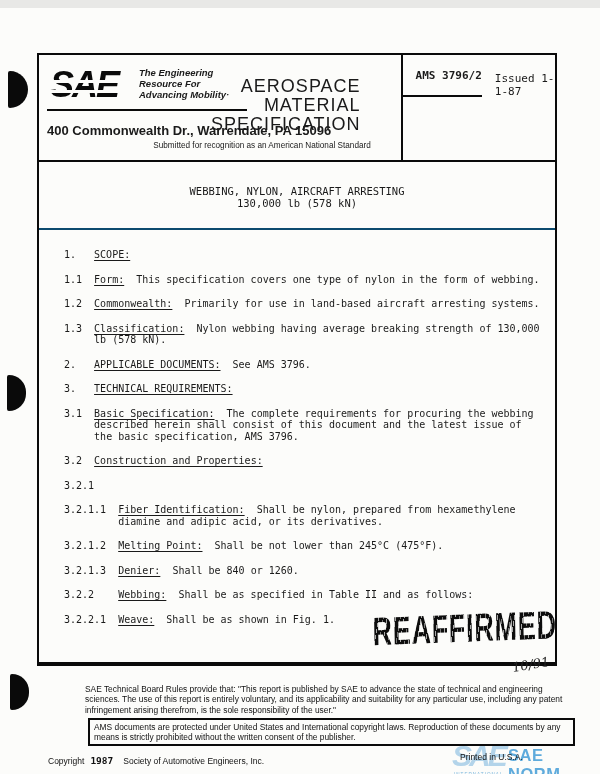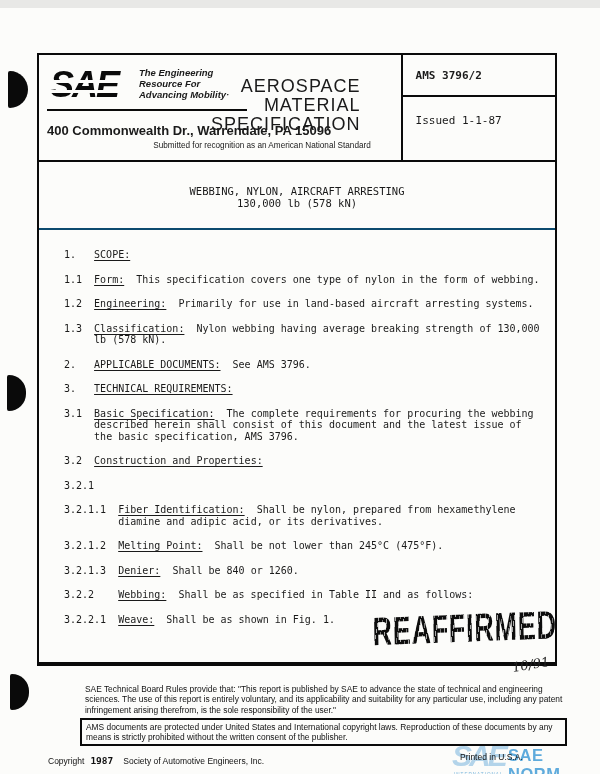--- a/index.html
+++ b/index.html
@@ -25,21 +25,21 @@
   .sae-logo .stripe{position:absolute;left:-3px;width:106%;height:3px;background:#fcfcfa;}
   .stripe.s1{top:12px;} .stripe.s2{top:22px;}
   .tagline{position:absolute;left:100px;top:12px;font:bold italic 9.5px "Liberation Sans",sans-serif;
            line-height:11px;white-space:pre-line;}
   .logo-rule{position:absolute;left:8px;top:54px;width:200px;height:2px;background:#0a0a0a;}
   .address{position:absolute;left:8px;top:68px;font-weight:bold;font-size:13px;}
   .doc-type{position:absolute;right:40px;top:22px;text-align:right;font-size:18px;
             letter-spacing:1px;line-height:19px;font-weight:500;white-space:pre-line;}
   .submitted{position:absolute;left:108px;top:86px;width:230px;text-align:center;font-size:8.2px;}
 
-  .hdr-right{width:158px;border-left:2px solid #0a0a0a;display:flex;flex-direction:column;box-sizing:border-box;}
+  .hdr-right{width:158px;border-left:2px solid #0a0a0a;display:flex;flex-direction:row;box-sizing:border-box;}
   .cell-ams{height:40px;border-bottom:2px solid #0a0a0a;display:flex;align-items:center;
             padding-left:13px;font:bold 11px "DejaVu Sans Mono",monospace;}
   .cell-issued{flex:1;padding:17px 0 0 13px;font:11px "DejaVu Sans Mono",monospace;}
 
   
   .title-band{height:68px;border-bottom:2px solid #0c4a6e;text-align:center;
               font:10.5px "DejaVu Sans Mono",monospace;line-height:12px;padding-top:23px;box-sizing:border-box;}
 
   
   .box-body{padding:19px 14px 0 25px;font:10px "DejaVu Sans Mono",monospace;line-height:11.5px;}
@@ -54,21 +54,21 @@
   .stamp{position:absolute;left:372px;top:601px;font:bold 36px "Liberation Sans",sans-serif;
          color:#0d0d0d;letter-spacing:1px;transform:scale(0.75,1.1) rotate(-1.5deg);
          transform-origin:left top;white-space:nowrap;
          -webkit-mask-image:repeating-linear-gradient(105deg,#000 0 5px,rgba(0,0,0,.55) 5px 6px,#000 6px 10px,rgba(0,0,0,.35) 10px 11px);
          mask-image:repeating-linear-gradient(105deg,#000 0 5px,rgba(0,0,0,.55) 5px 6px,#000 6px 10px,rgba(0,0,0,.35) 10px 11px);}
   .stamp-date{position:absolute;left:512px;top:649px;font:italic 13px "DejaVu Serif",serif;
               transform:rotate(-9deg);color:#222;}
 
   
   .board-rules{position:absolute;left:85px;top:676px;width:482px;font-size:8.4px;line-height:10.4px;color:#111;}
-  .copy-box{position:absolute;left:80px;top:710px;width:487px;border:2px solid #0a0a0a;
+  .copy-box{position:absolute;left:88px;top:710px;width:487px;border:2px solid #0a0a0a;
             box-sizing:border-box;padding:2px 4px;font-size:8.4px;line-height:10.2px;color:#111;}
   .copyright-line{position:absolute;left:48px;top:747px;font-size:8.5px;color:#111;}
   .copyright-line .yr{font:bold 9.5px "DejaVu Sans Mono",monospace;margin:0 10px 0 6px;}
 
   .wm{position:absolute;left:452px;top:733px;width:148px;height:40px;}
   .wm-sae{position:absolute;left:0;top:0;font:bold italic 30px "Liberation Sans",sans-serif;
           letter-spacing:-3px;color:#b3d4ea;line-height:30px;}
   .wm-norm{position:absolute;left:56px;top:5px;font:bold 16.5px "Liberation Sans",sans-serif;
            letter-spacing:.5px;color:#5fabdc;}
   .wm-sub{position:absolute;left:2px;top:31px;font-size:4.6px;letter-spacing:1px;color:#7fb9de;white-space:nowrap;}
@@ -122,21 +122,21 @@
         <div class="para">
           <span class="num">1.</span>
           <span class="ptext"><span class="label">SCOPE:</span></span>
         </div>
         <div class="para">
           <span class="num">1.1</span>
           <span class="ptext"><span class="label">Form:</span>This specification covers one type of nylon in the form of webbing.</span>
         </div>
         <div class="para">
           <span class="num">1.2</span>
-          <span class="ptext"><span class="label">Engineering:</span>Primarily for use in land-based aircraft arresting systems.</span>
+          <span class="ptext"><span class="label">Commonwealth:</span>Primarily for use in land-based aircraft arresting systems.</span>
         </div>
         <div class="para">
           <span class="num">1.3</span>
           <span class="ptext"><span class="label">Classification:</span>Nylon webbing having average breaking strength of 130,000 lb (578 kN).</span>
         </div>
         <div class="para">
           <span class="num">2.</span>
           <span class="ptext"><span class="label">APPLICABLE DOCUMENTS:</span>See AMS 3796.</span>
         </div>
         <div class="para">

